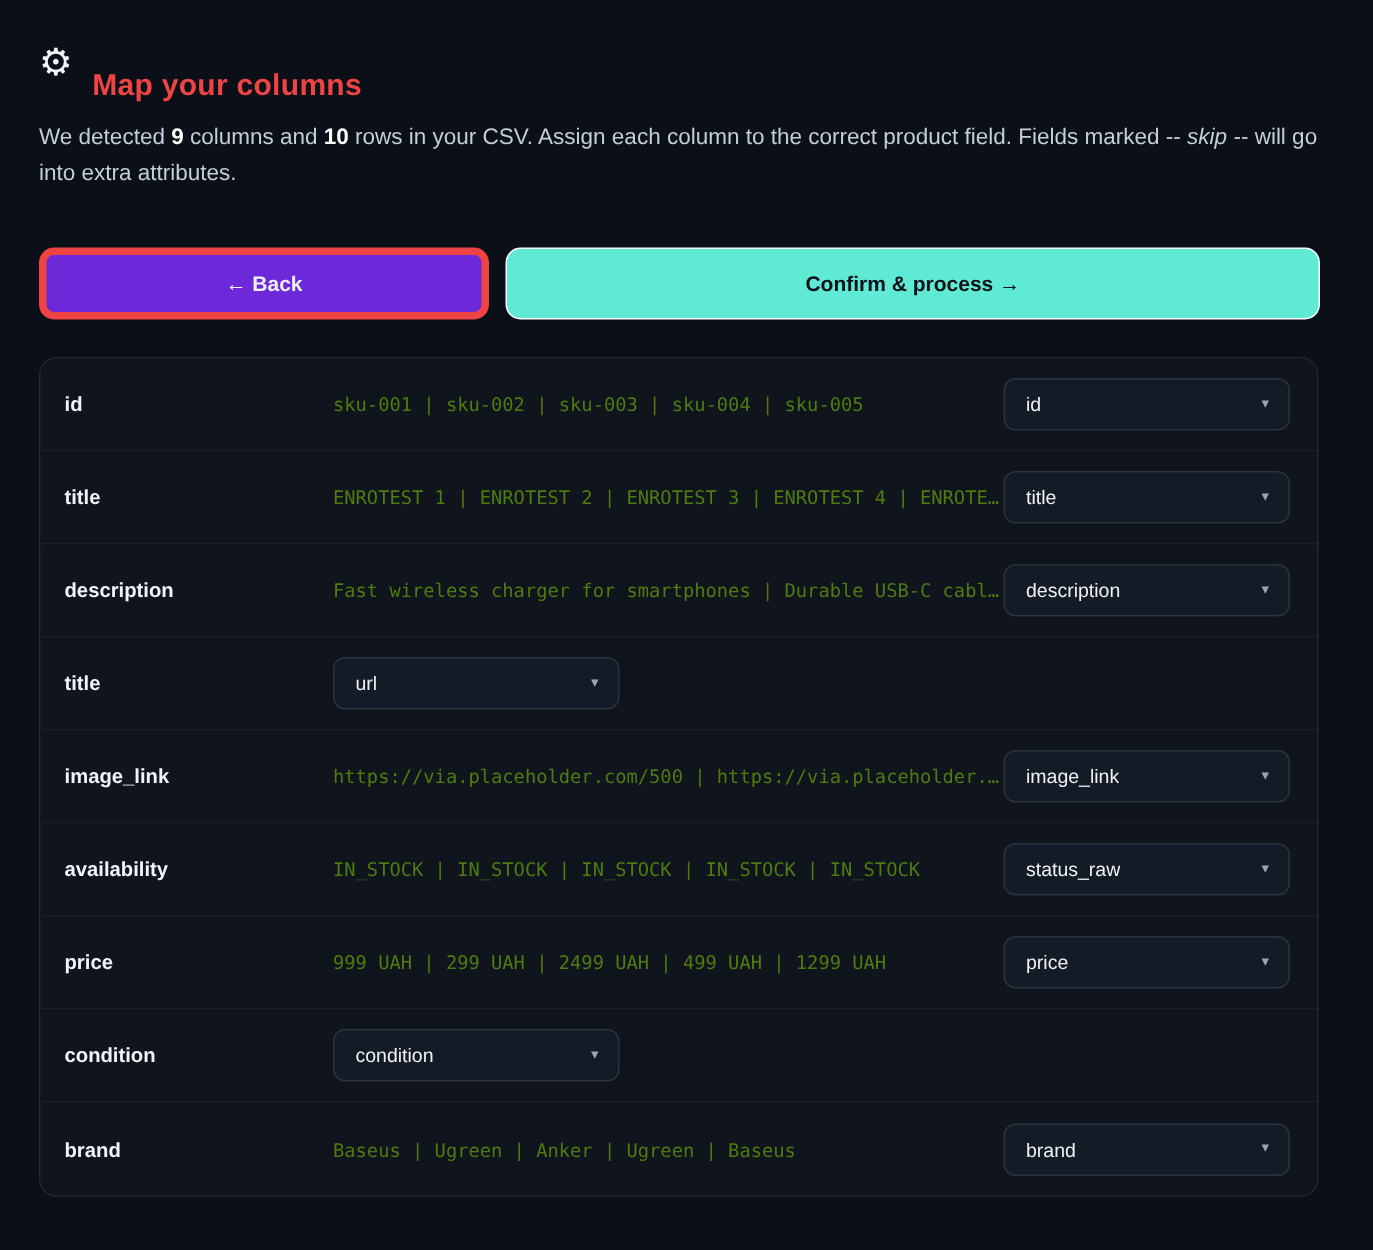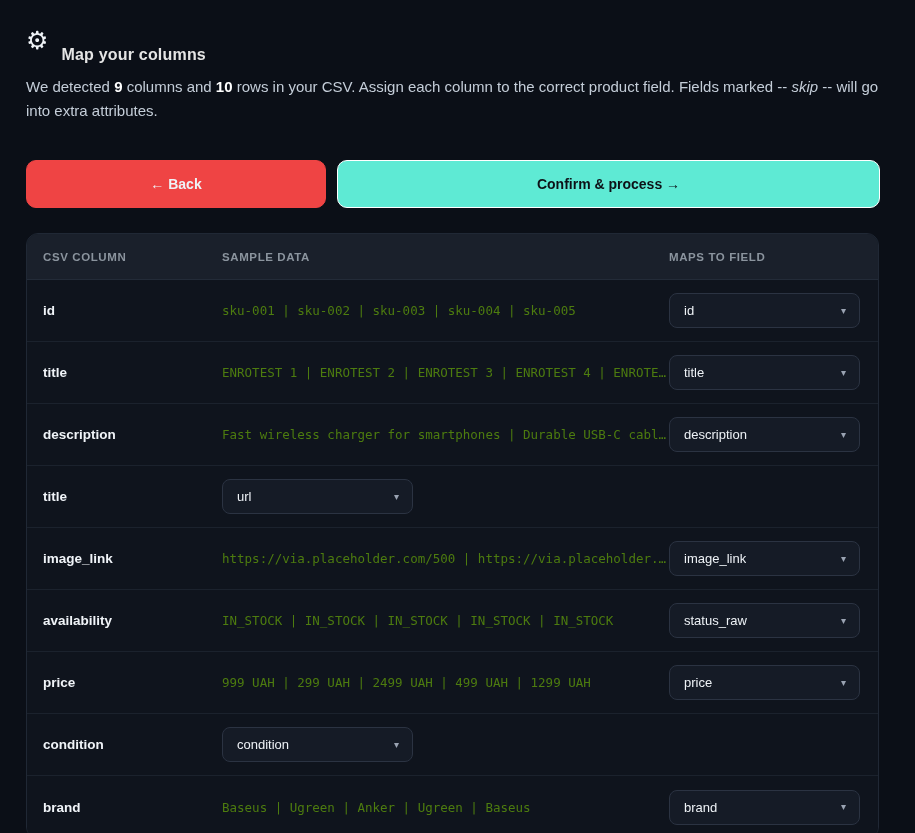--- a/index.html
+++ b/index.html
@@ -8,21 +8,21 @@
     background: #0b0f17;
     font-family: "Liberation Sans", sans-serif;
     color: #e6edf3;
     overflow: hidden;
   }
   .wrap { width: 854px; margin-left: 26px; padding-top: 16px; }
 
   
   .page-header { display: flex; align-items: center; gap: 13px; margin-top: 2px; }
   .gear { font-size: 25px; line-height: 1; color: #f0f4f8; transform: translateY(-1px); }
-  h1 { font-size: 16px; font-weight: 700; letter-spacing: 0.2px; color: #e5e5e5; margin-top: 28px; }
+  h1 { font-size: 20px; font-weight: 700; letter-spacing: 0.2px; color: #ef4444; margin-top: 28px; }
 
   .intro {
     margin-top: 11px;
     font-size: 15px; line-height: 24px;
     color: #c4cdd8;
     max-width: 854px;
   }
   .intro b { color: #ffffff; font-weight: 700; }
   .intro i { font-style: italic; }
 
@@ -30,22 +30,22 @@
   .actions { display: flex; gap: 11px; margin-top: 37px; }
   .btn {
     height: 48px; border-radius: 10px;
     font-family: "Liberation Sans", sans-serif;
     font-size: 14px; font-weight: 700;
     display: flex; align-items: center; justify-content: center;
     cursor: pointer;
   }
   .btn-back {
     flex: 0 0 300px;
-    background: #ef4444;
-    border: 1px solid #ef4444;
+    background: #6d28d9;
+    border: 5px solid #ef4444;
     color: #eef2f6;
   }
   .btn-confirm {
     flex: 1;
     background: #5eead4;
     border: 1px solid #ffffff;
     color: #0d1117;
   }
 
   
@@ -115,25 +115,20 @@
   </div>
 
   <p class="intro"><span>We detected </span><b>9</b><span> columns and </span><b>10</b><span> rows in your CSV. Assign each column to the correct product field. Fields marked -- </span><i>skip</i><span> -- will go into extra attributes.</span></p>
 
   <div class="actions">
     <button class="btn btn-back">← Back</button>
     <button class="btn btn-confirm">Confirm &amp; process →</button>
   </div>
 
   <div class="table-card">
-    <div class="grid-row thead">
-      <div class="th">CSV COLUMN</div>
-      <div class="th">SAMPLE DATA</div>
-      <div class="th">MAPS TO FIELD</div>
-    </div>
     <div>
   <div class="grid-row trow">
     <div class="col-name">id</div>
     <div class="sample">sku-001 | sku-002 | sku-003 | sku-004 | sku-005</div>
     <div class="select">
       <span class="select-value">id</span>
       <span class="caret">▾</span>
     </div>
   </div>
 

